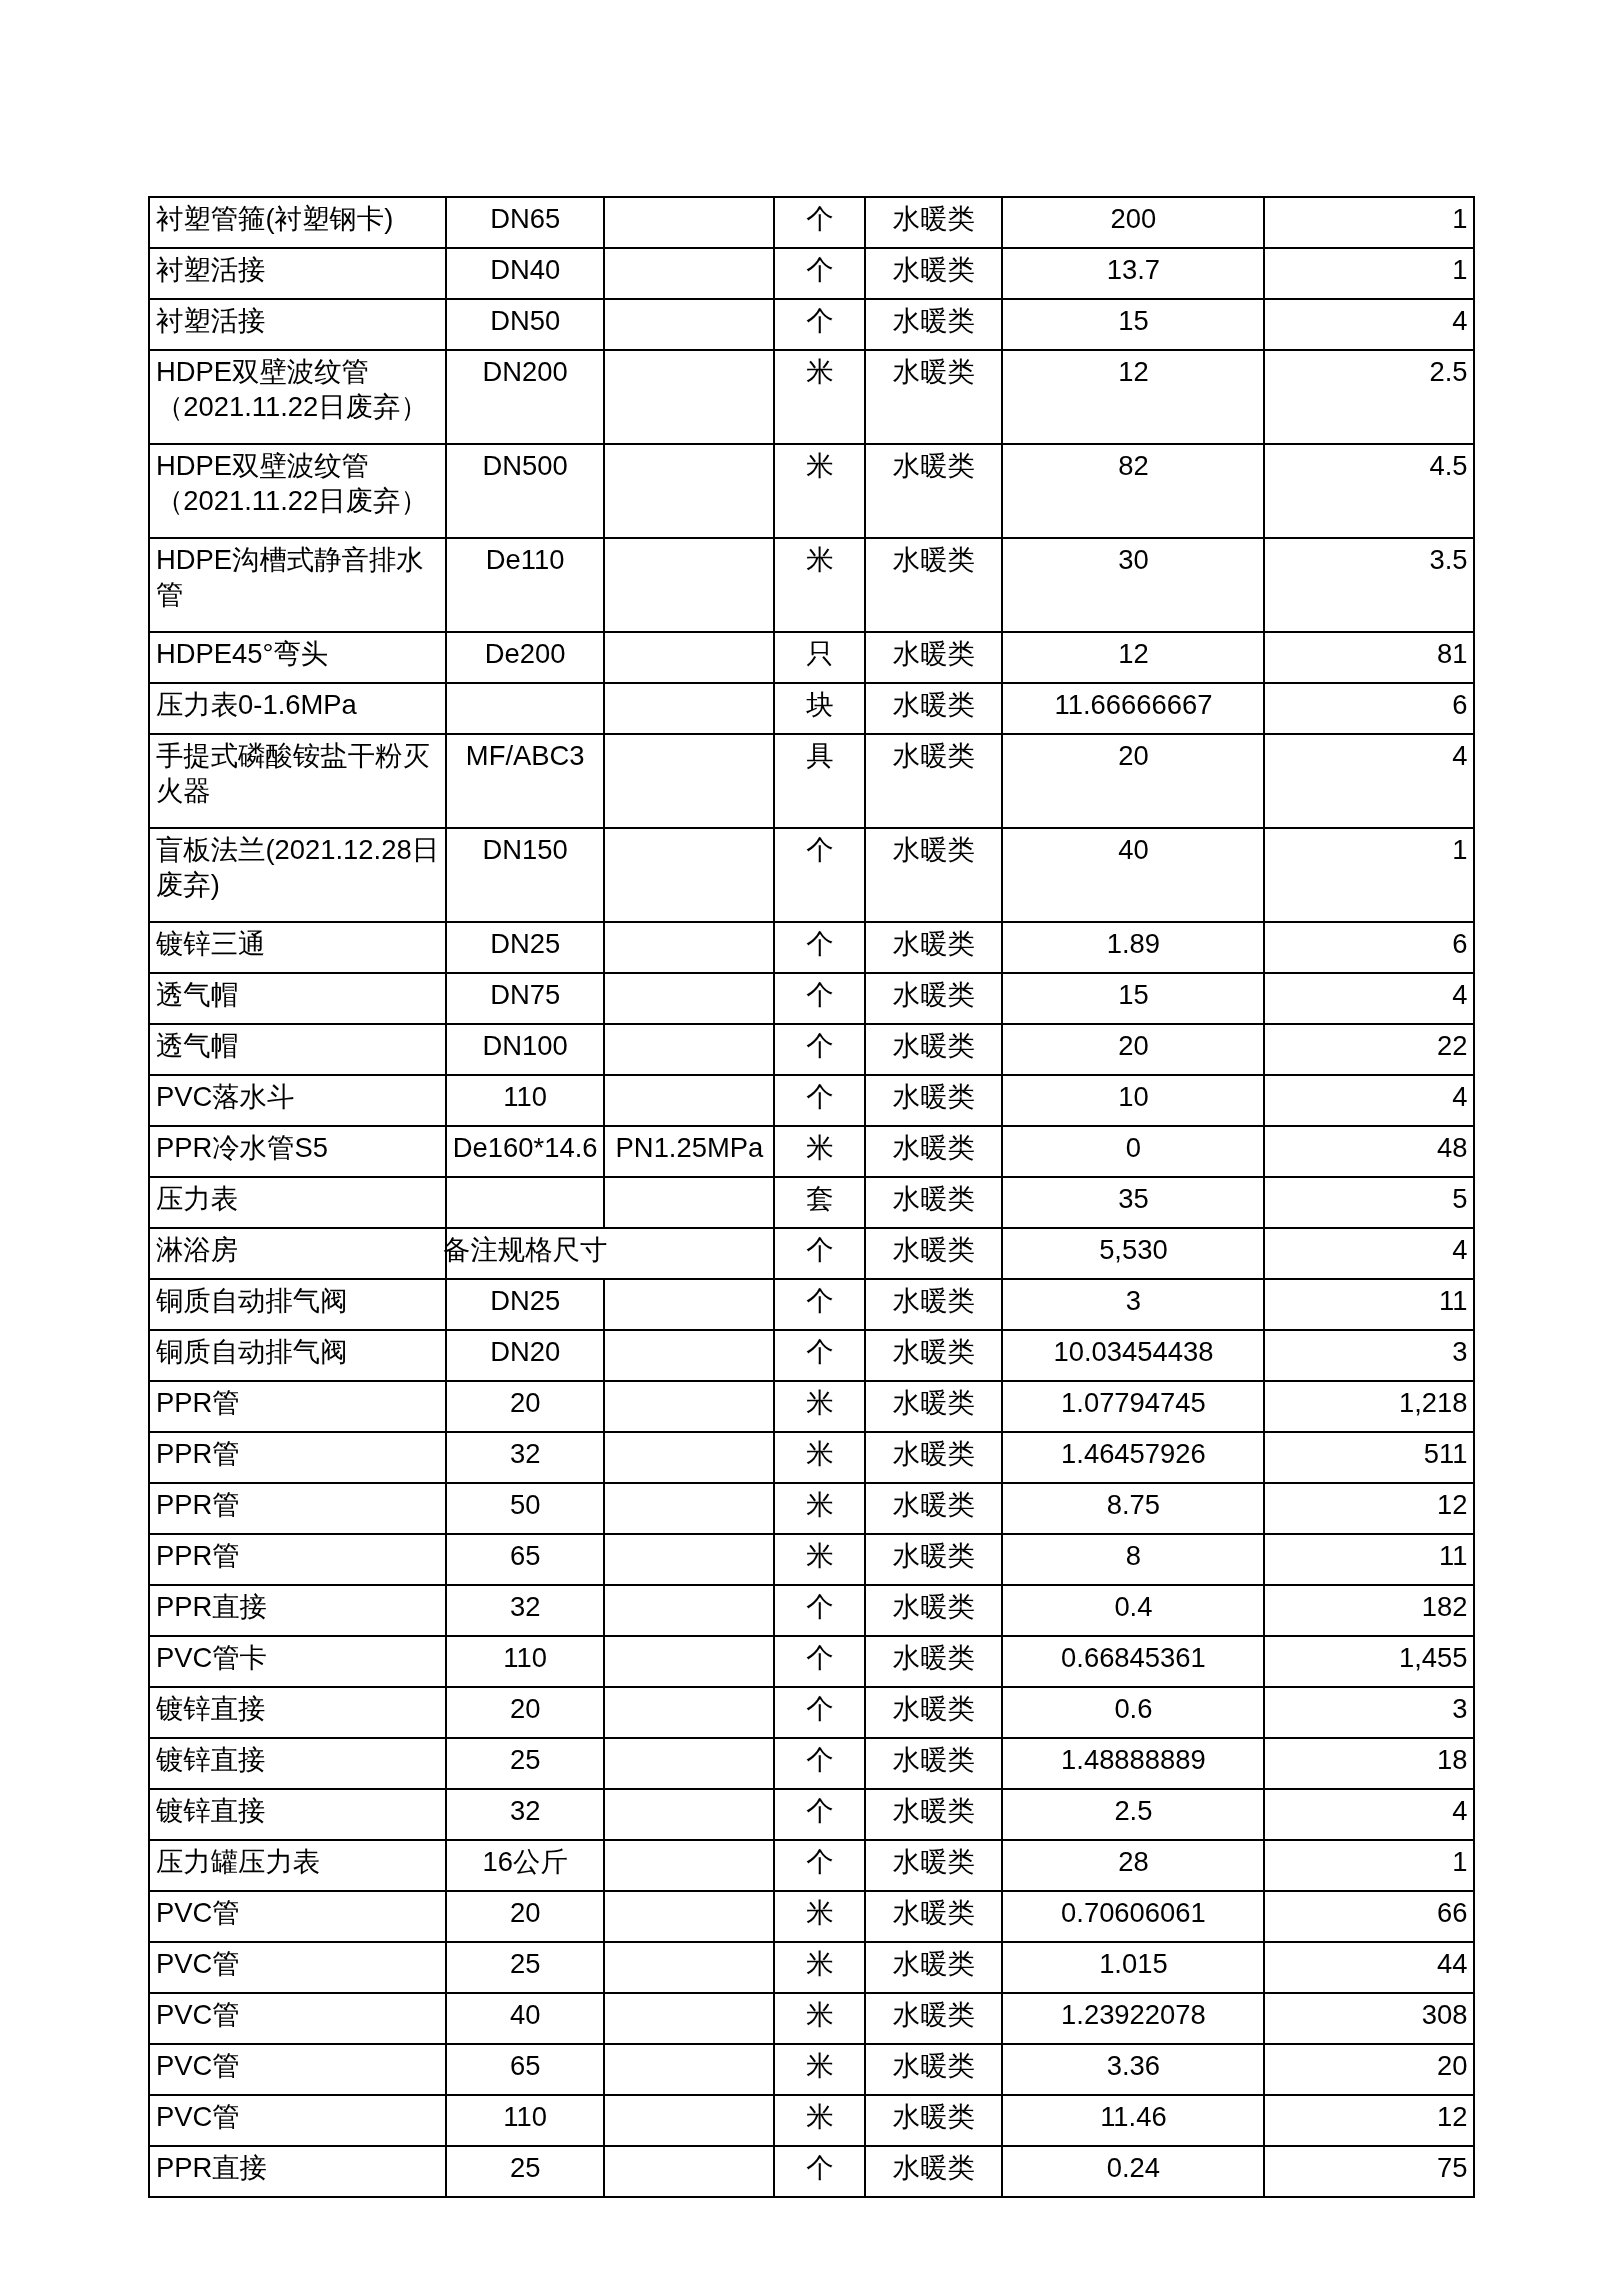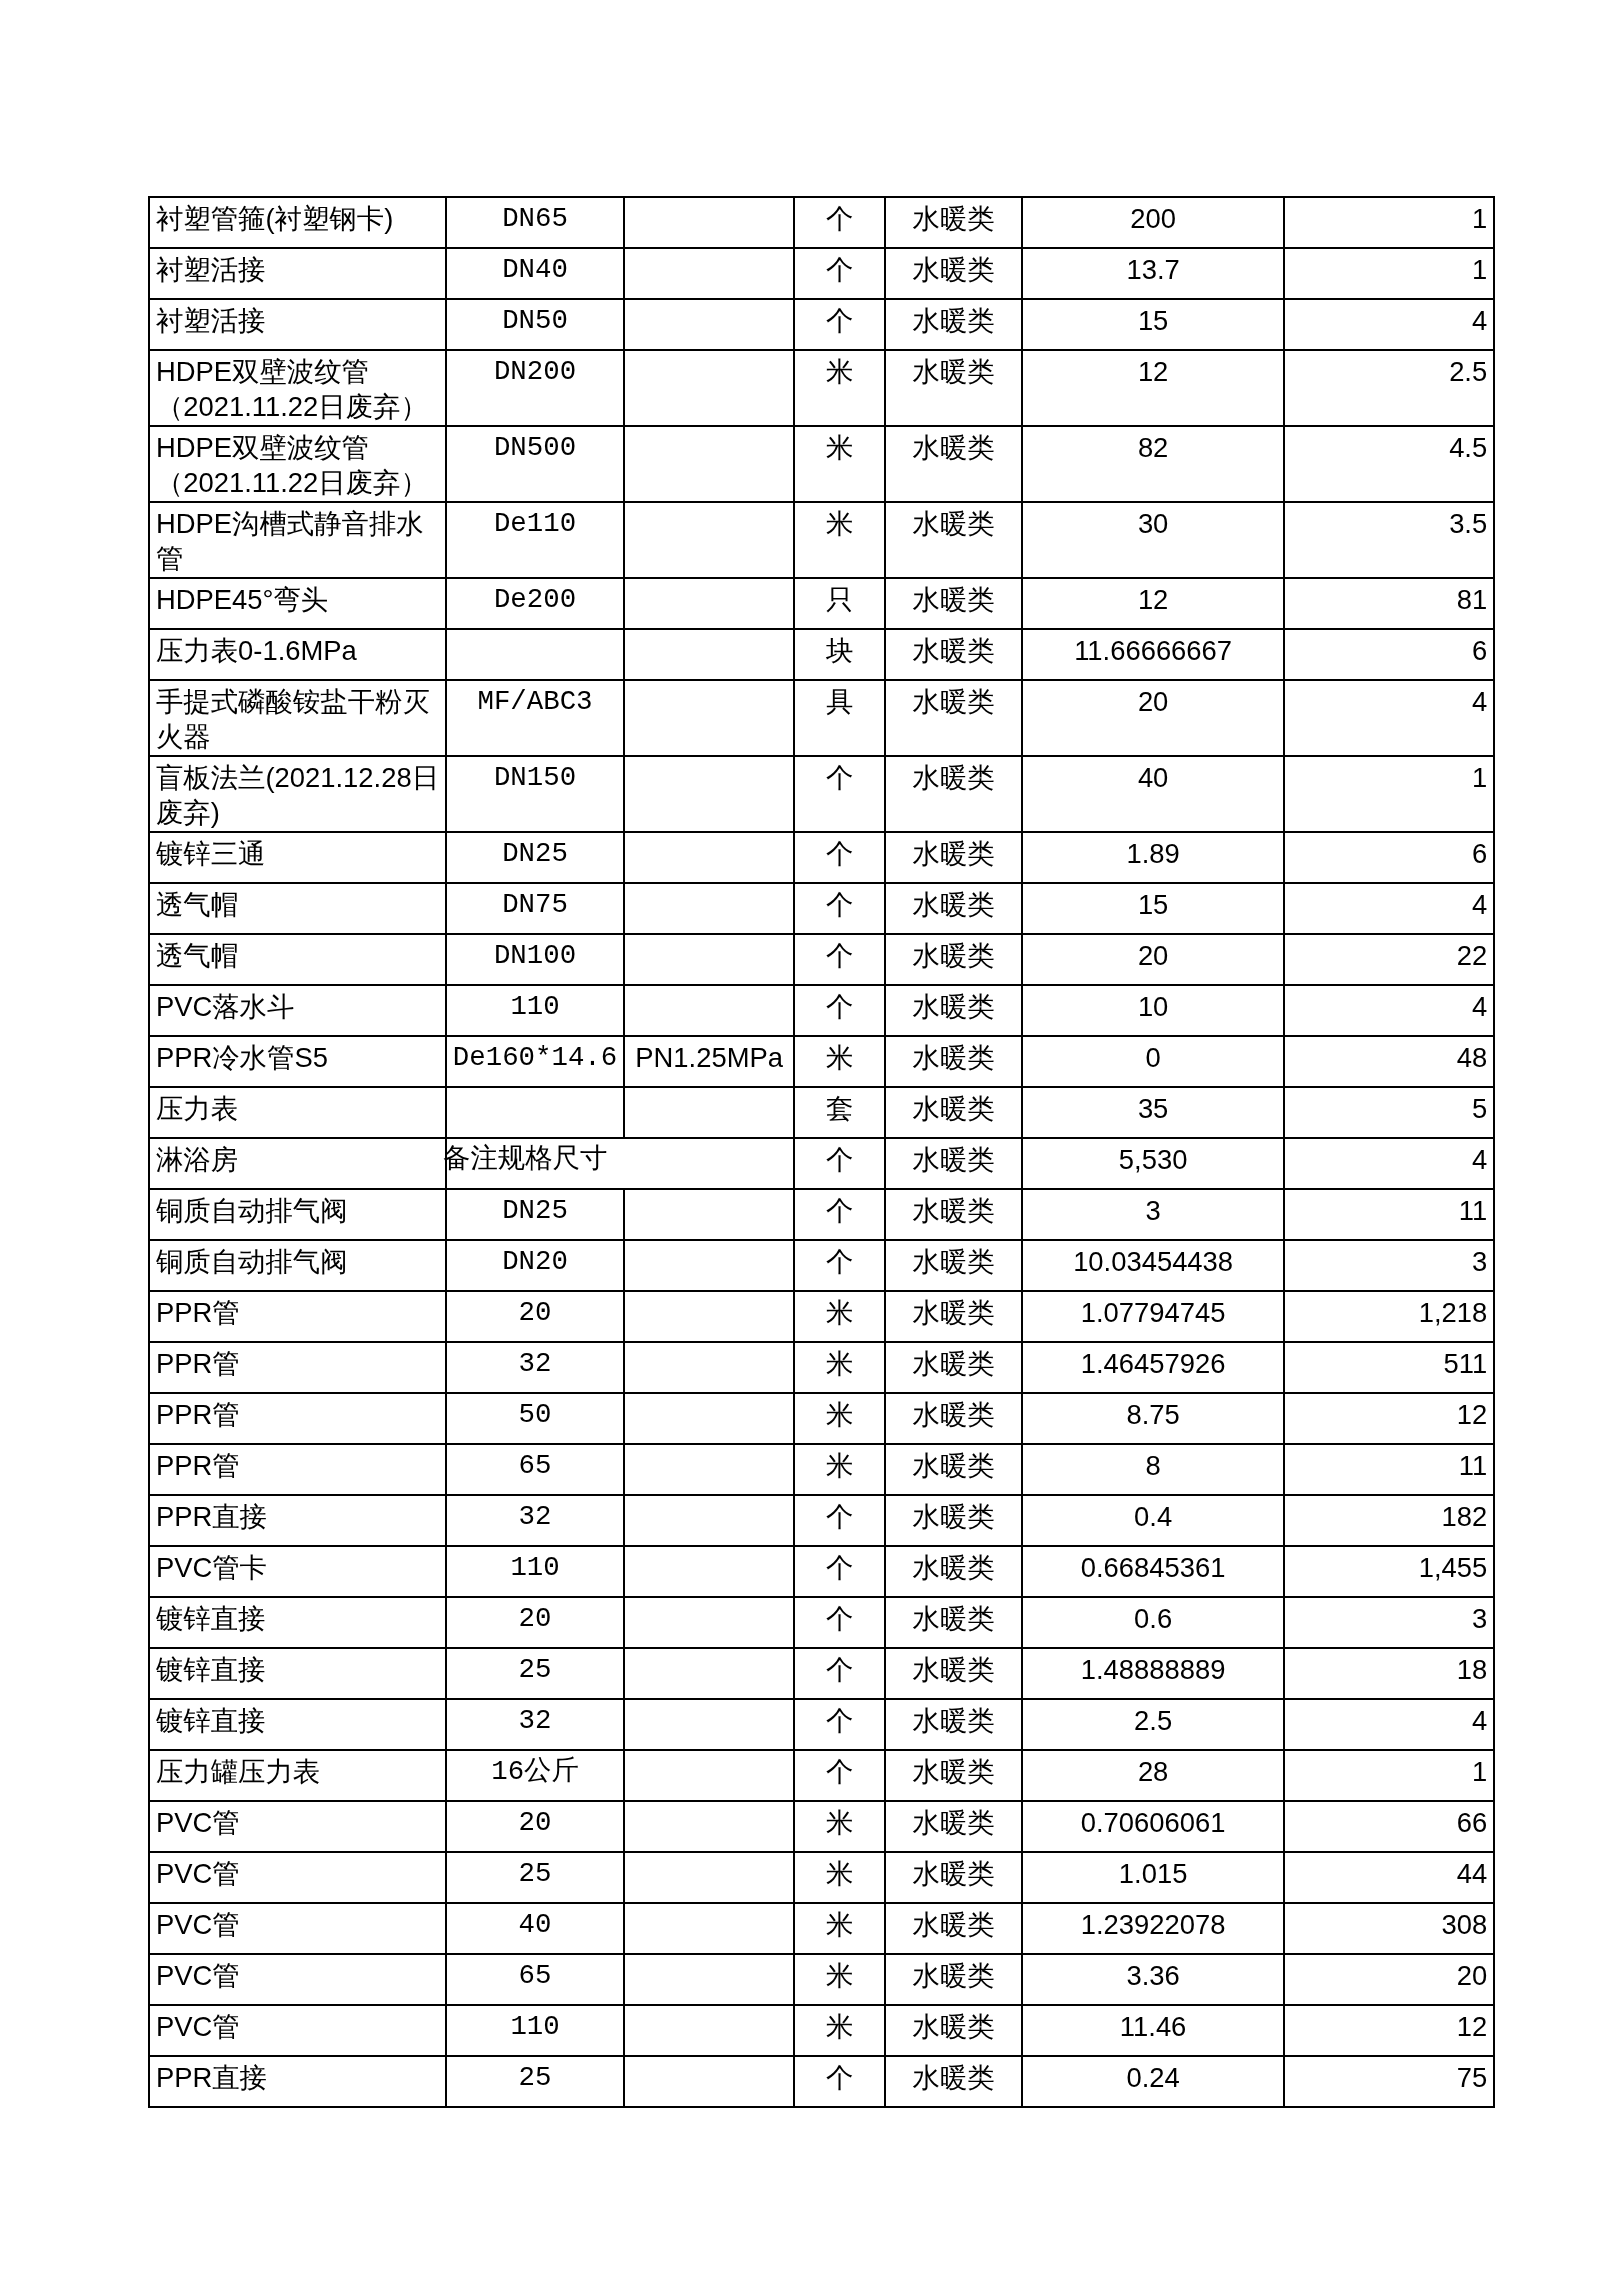--- a/index.html
+++ b/index.html
@@ -26,33 +26,32 @@
   table.grid td {
     border: 2.9px solid #000000;
     font-size: 27.4px;
     line-height: 35px;
     vertical-align: top;
     padding: 2.9px 5.9px 0 5.9px;
     color: #000000;
     box-sizing: border-box;
   }
   tr.s { height: 51px; }
-  tr.d { height: 76px; }
+  tr.d { height: 94px; }
   td.name {
     text-align: left;
     padding: 2.9px 2px 0 6.9px;
     white-space: pre;
     overflow: visible;
   }
   td.spec {
     text-align: center;
     white-space: nowrap;
     padding-left: 0;
     padding-right: 0;
-    font-family: Liberation Mono, monospace;
   }
   td.spec2 {
     text-align: center;
     white-space: nowrap;
     padding-left: 0;
     padding-right: 0;
   }
   td.merged-spec {
     text-align: left;
     white-space: nowrap;

